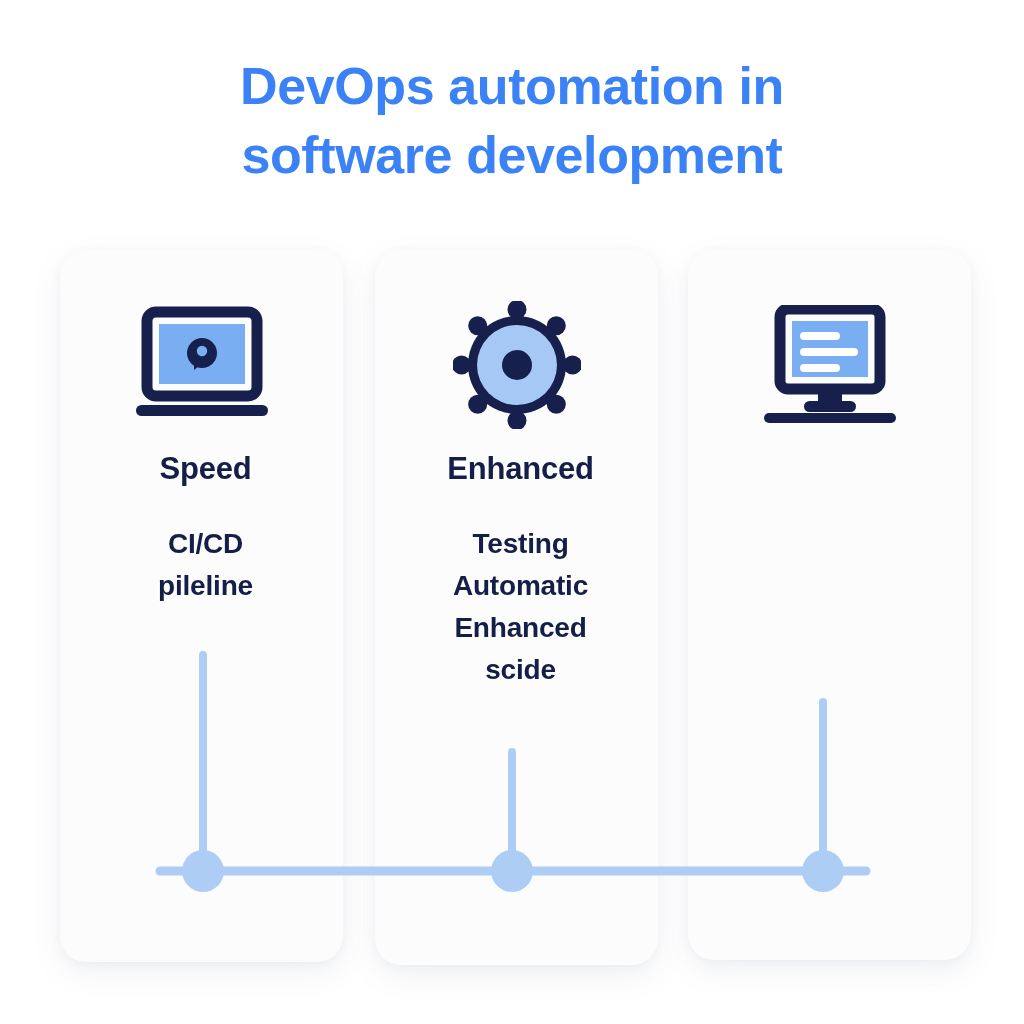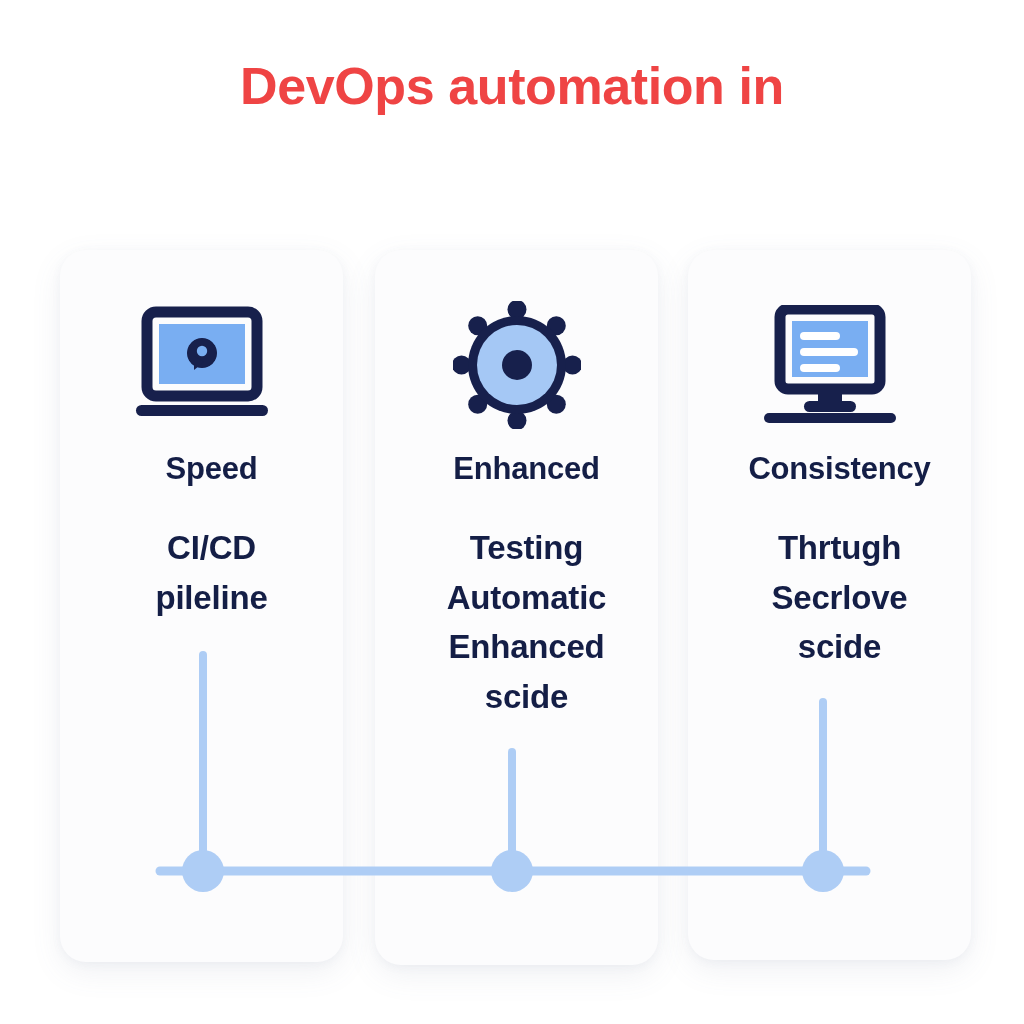--- a/index.html
+++ b/index.html
@@ -21,21 +21,21 @@
     overflow: hidden;
   }
 
   
   .title {
     position: absolute;
     left: 0;
     top: 52px;
     width: 1024px;
     text-align: center;
-    color: #ef4444;
+    color: #3b82f6;
     font-size: 52px;
     font-weight: 700;
     line-height: 1.32;
     letter-spacing: -0.4px;
     padding: 0 150px;
     box-sizing: border-box;
   }
   .title .tline { display: block; }
 
   
@@ -69,36 +69,36 @@
     display: flex;
     align-items: center;
     justify-content: center;
   }
   .icon-wrap svg { display: block; }
 
   
   .card-text {
     position: absolute;
     top: 200px;
-    left: 10px;
+    left: 4px;
     width: 100%;
     padding: 0 16px;
     box-sizing: border-box;
     text-align: center;
     color: #141E46;
   }
   .card-head {
     font-size: 31px;
     font-weight: 700;
     line-height: 1.2;
     margin-bottom: 36px;
     letter-spacing: -0.2px;
   }
   .card-body {
-    font-size: 33px;
+    font-size: 28px;
     font-weight: 700;
     line-height: 1.5;
     letter-spacing: -0.2px;
   }
   .card-body .bline { display: block; }
 
   
   .timeline {
     position: absolute;
     left: 0;
@@ -108,20 +108,21 @@
     pointer-events: none;
   }
 </style>
 </head>
 <body>
 
 <div class="canvas">
 
   <div class="title">
     <span class="tline">DevOps automation in</span>
+    <span class="tline">software development</span>
   </div>
 
   <div class="cards">
 
     <div class="card card-1">
       <div class="icon-wrap">
         <svg width="136" height="118" viewBox="0 0 136 118" aria-hidden="true">
           <rect x="13" y="6" width="110" height="84" rx="9" ry="9" fill="none" stroke="#17204C" stroke-width="11"></rect>
           <rect x="25" y="18" width="86" height="60" fill="#79AEF2"></rect>
           <path d="M68 32 a15 15 0 1 0 0.01 0 Z" fill="#17204C"></path>
@@ -175,28 +176,20 @@
           <rect x="20" y="4" width="100" height="80" rx="8" ry="8" fill="none" stroke="#17204C" stroke-width="11"></rect>
           <rect x="32" y="16" width="76" height="56" fill="#79AEF2"></rect>
           <rect x="40" y="27" width="40" height="8" rx="4" fill="#FFFFFF"></rect>
           <rect x="40" y="43" width="58" height="8" rx="4" fill="#FFFFFF"></rect>
           <rect x="40" y="59" width="40" height="8" rx="4" fill="#FFFFFF"></rect>
           <rect x="58" y="84" width="24" height="16" fill="#17204C"></rect>
           <rect x="44" y="96" width="52" height="11" rx="5.5" fill="#17204C"></rect>
           <rect x="4" y="108" width="132" height="10" rx="5" fill="#17204C"></rect>
         </svg>
       </div>
-      <div class="card-text">
-        <div class="card-head">Consistency</div>
-        <div class="card-body">
-          <span class="bline">Thrtugh</span>
-          <span class="bline">Secrlove</span>
-          <span class="bline">scide</span>
-        </div>
-      </div>
     </div>
 
   </div>
 
   <svg class="timeline" viewBox="0 0 1024 1024">
 
     <line x1="160" y1="871" x2="866" y2="871" stroke="#AECDF5" stroke-width="9" stroke-linecap="round"></line>
 
     <line x1="203" y1="655" x2="203" y2="866" stroke="#AECDF5" stroke-width="8" stroke-linecap="round"></line>
     <line x1="512" y1="752" x2="512" y2="866" stroke="#AECDF5" stroke-width="8" stroke-linecap="round"></line>

